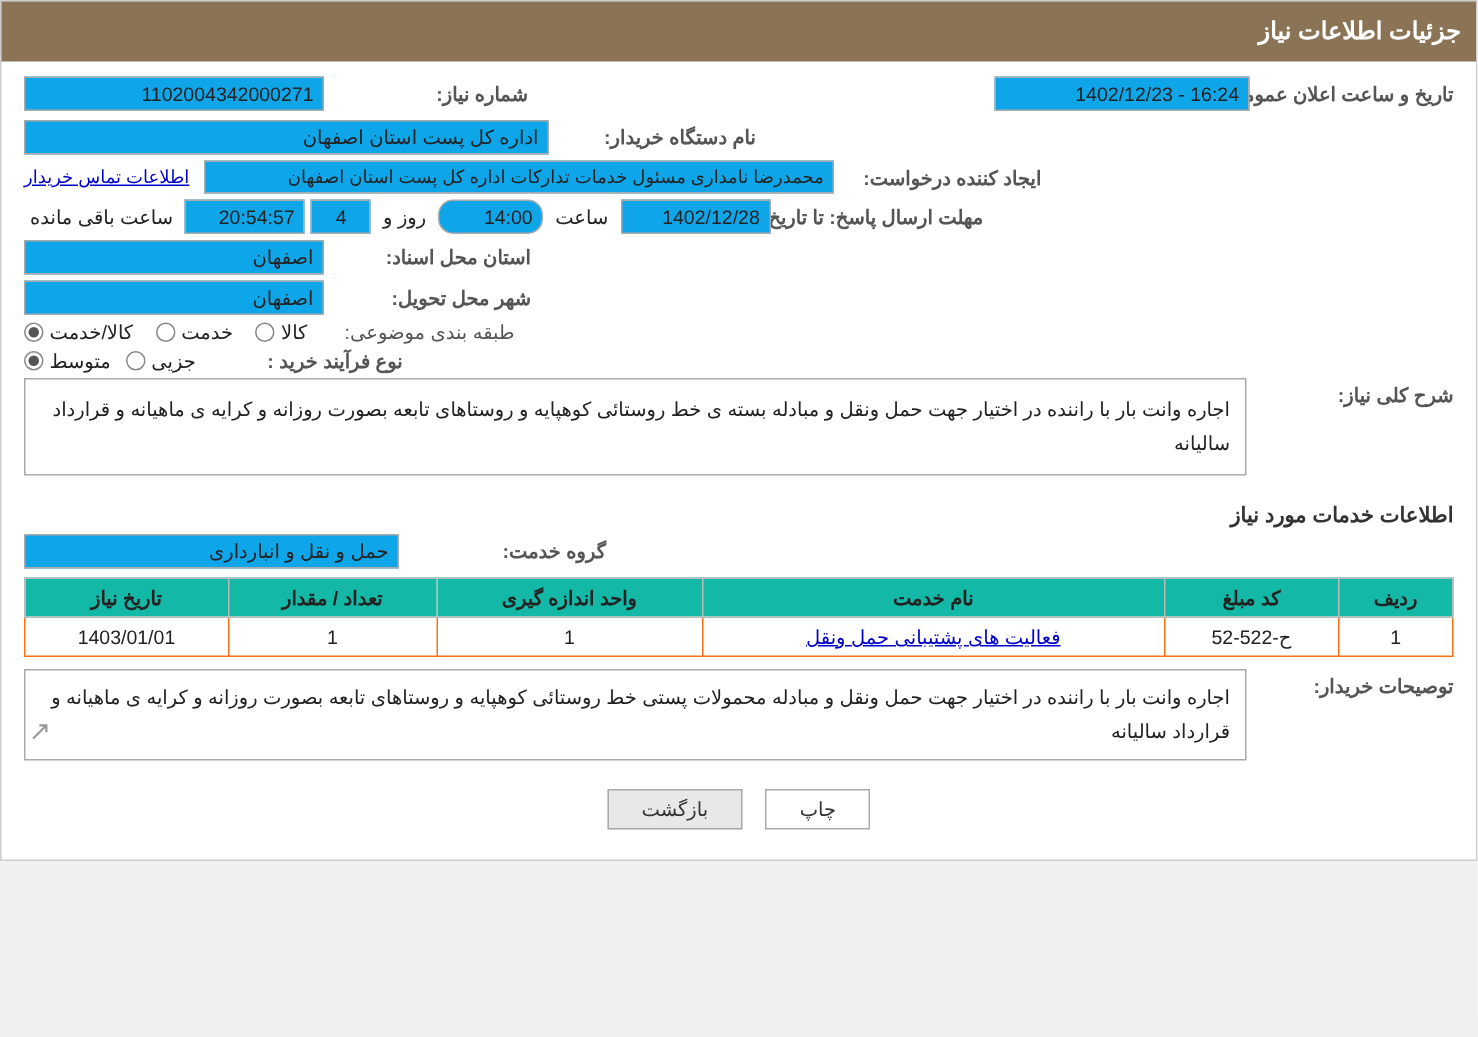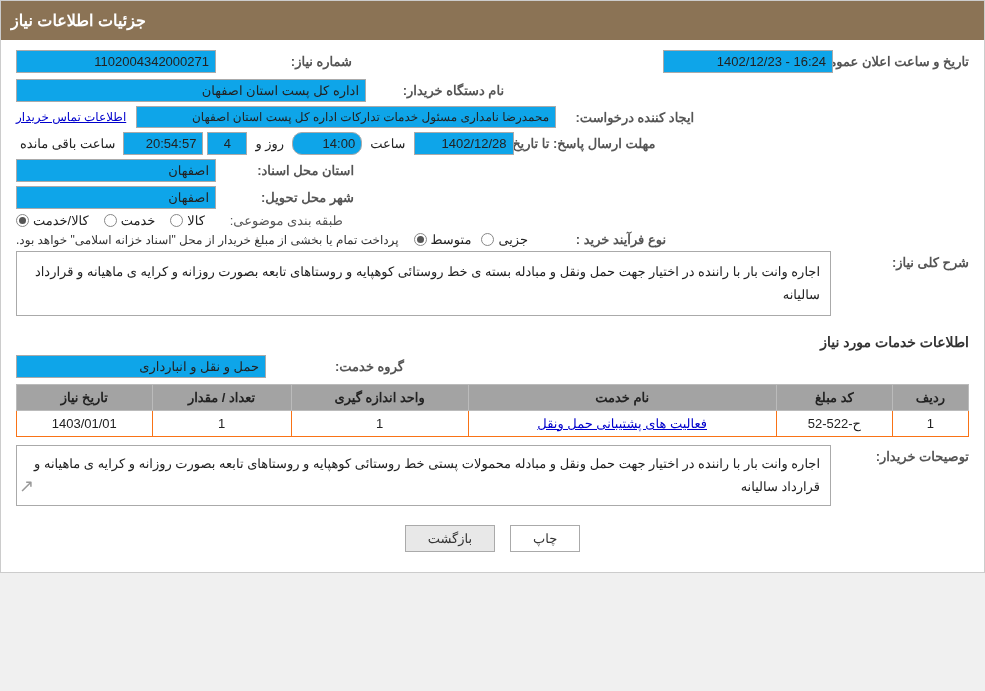--- a/index.html
+++ b/index.html
@@ -12,21 +12,21 @@
     }
     .page-wrapper {
       max-width: 985px;
       margin: 0 auto;
       background: #fff;
       border: 1px solid #ccc;
     }
     .header-bar {
       background: #8b7355;
       color: #fff;
-      text-align: left;
+      text-align: right;
       padding: 10px;
       font-size: 16px;
       font-weight: bold;
       letter-spacing: 1px;
     }
     .main-content {
       padding: 10px 15px;
     }
     .label-cell {
       color: #555;
@@ -95,21 +95,21 @@
       position: absolute;
       top: 2px;
       left: 2px;
     }
     .services-table {
       width: 100%;
       border-collapse: collapse;
       margin-bottom: 8px;
     }
     .services-table th {
-      background: #a3a3a3;
+      background: #14b8a6;
       border: 1px solid #bbb;
       padding: 5px 8px;
       text-align: center;
       font-weight: bold;
     }
     .services-table td {
       border: 1px solid #f97316;
       padding: 5px 8px;
       text-align: center;
     }
@@ -237,21 +237,20 @@
       <div class="radio-row" style="gap:10px;">
         <div class="radio-item">
           <span>جزیی</span>
           <span class="radio-circle"></span>
         </div>
         <div class="radio-item">
           <span>متوسط</span>
           <span class="radio-circle checked"></span>
         </div>
       </div>
-      <span style="font-size:12px; margin-right:15px; color:#333;">پرداخت تمام یا بخشی از مبلغ خریدار از محل "اسناد خزانه اسلامی" خواهد بود.</span>
     </div>
 
     <div style="display:flex; flex-direction:row; align-items:flex-start; margin-bottom:8px; gap:8px; justify-content:flex-end;">
       <span class="label-cell" style="font-weight:bold; white-space:nowrap; padding-top:4px;">شرح کلی نیاز:</span>
       <div class="bordered-box" style="flex:1; position:relative; min-height:55px;">
         <span>اجاره وانت بار با راننده در اختیار جهت حمل ونقل و مبادله بسته ی خط روستائی کوهپایه و روستاهای تابعه بصورت روزانه و کرایه ی ماهیانه و قرارداد سالیانه</span>
       </div>
     </div>
 
     <div class="section-title">اطلاعات خدمات مورد نیاز</div>

